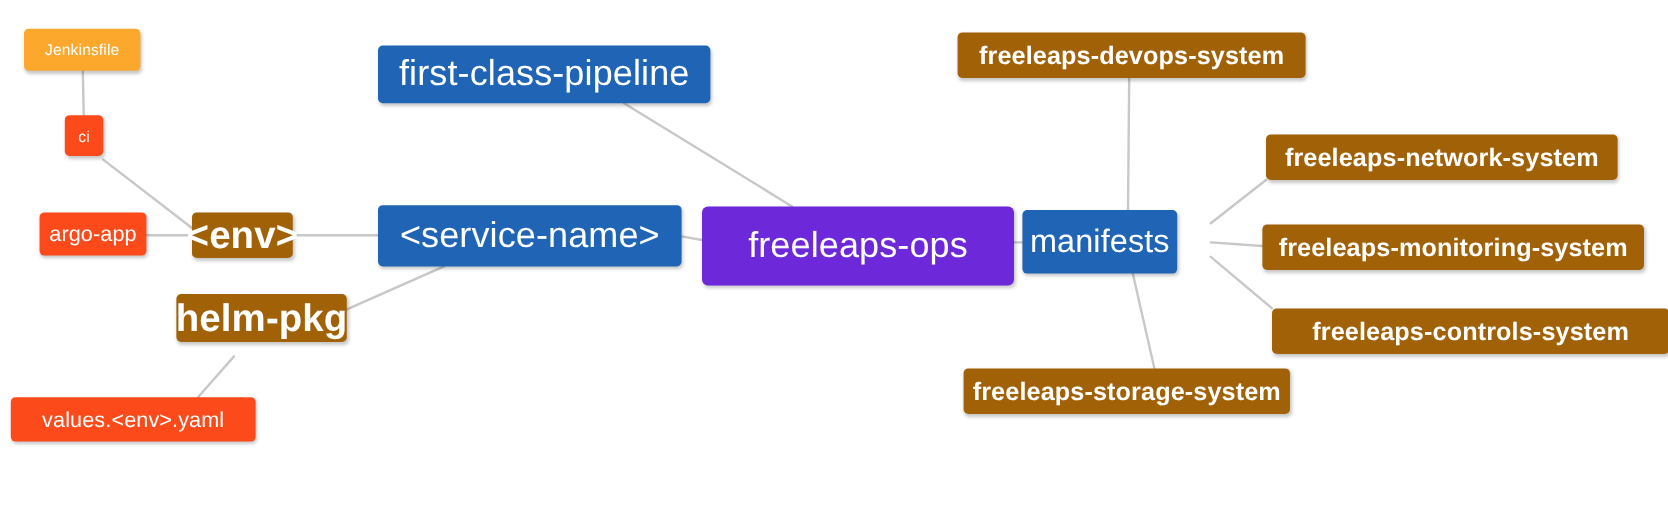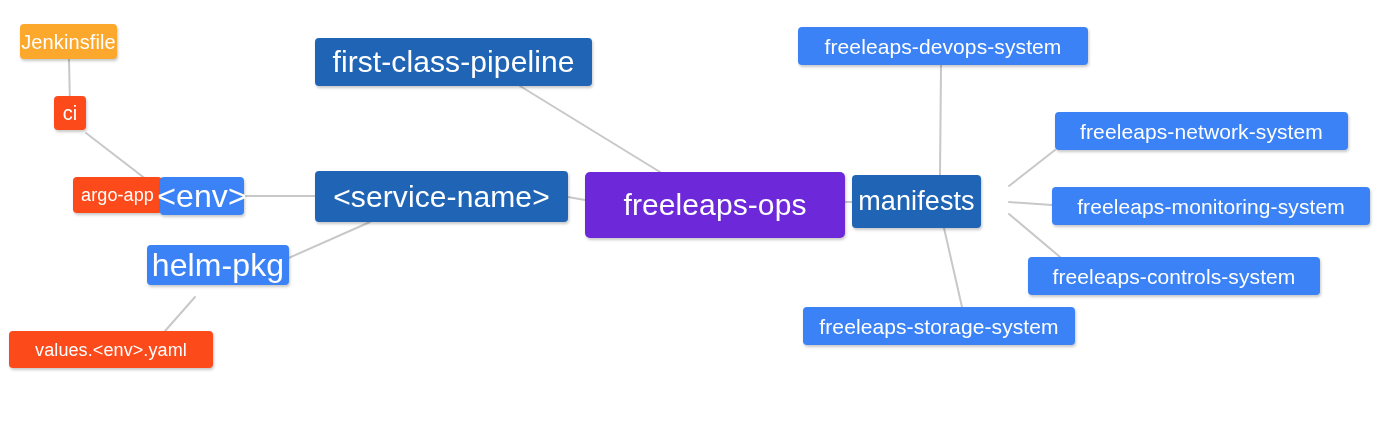--- a/index.html
+++ b/index.html
@@ -38,30 +38,30 @@
     white-space: nowrap;
     line-height: 1;
     box-shadow: 1px 2px 3px rgba(0,0,0,0.22);
     letter-spacing: 0.1px;
   }
   .node.root {
     background: #6d28d9;
     border-radius: 5px;
   }
   .node.blue   { background: #2065b5; }
-  .node.green  { background: #3b82f6; }
+  .node.green  { background: #a16207; font-weight: bold; }
   .node.red    { background: #fc4a1a; }
   .node.orange { background: #fba82c; }
 
   .sz-xxl { font-size: 30px; text-align: center; }
   .sz-xl  { font-size: 27px; }
   .sz-lg  { font-size: 32px; }
   .sz-md  { font-size: 21px; }
   .sz-sm  { font-size: 18px; }
-  .sz-xs  { font-size: 20px; }
+  .sz-xs  { font-size: 13px; }
 </style>
 </head>
 <body>
 
 <div id="canvas">
   <svg id="edge-layer" viewBox="0 0 1390 421" width="1390" height="421">
       <line x1="69" y1="59" x2="70" y2="106" stroke="#c8c8c8" stroke-width="2" stroke-linecap="round"></line>
       <line x1="86" y1="133" x2="160" y2="190" stroke="#c8c8c8" stroke-width="2" stroke-linecap="round"></line>
       <line x1="122" y1="196" x2="160" y2="196" stroke="#c8c8c8" stroke-width="2" stroke-linecap="round"></line>
       <line x1="244" y1="196" x2="315" y2="196" stroke="#c8c8c8" stroke-width="2" stroke-linecap="round"></line>
@@ -76,21 +76,21 @@
       <line x1="1009" y1="214" x2="1060" y2="257" stroke="#c8c8c8" stroke-width="2" stroke-linecap="round"></line>
       <line x1="944" y1="228" x2="962" y2="307" stroke="#c8c8c8" stroke-width="2" stroke-linecap="round"></line>
     </svg>
   <div id="node-layer">
       <div class="node orange sz-xs" style="left: 20px; top: 24px; width: 97px; height: 35px;">
         <span>Jenkinsfile</span>
       </div>
       <div class="node red sz-xs" style="left: 54px; top: 96px; width: 32px; height: 34px;">
         <span>ci</span>
       </div>
-      <div class="node red sz-sm" style="left: 33px; top: 177px; width: 89px; height: 36px; margin-left: 40px;">
+      <div class="node red sz-sm" style="left: 33px; top: 177px; width: 89px; height: 36px;">
         <span>argo-app</span>
       </div>
       <div class="node green sz-lg" style="left: 160px; top: 177px; width: 84px; height: 38px;">
         <span>&lt;env&gt;</span>
       </div>
       <div class="node green sz-lg" style="left: 147px; top: 245px; width: 142px; height: 40px;">
         <span>helm-pkg</span>
       </div>
       <div class="node red sz-sm" style="left: 9px; top: 331px; width: 204px; height: 37px;">
         <span>values.&lt;env&gt;.yaml</span>
@@ -109,20 +109,20 @@
       </div>
       <div class="node green sz-md" style="left: 798px; top: 27px; width: 290px; height: 38px;">
         <span>freeleaps-devops-system</span>
       </div>
       <div class="node green sz-md" style="left: 1055px; top: 112px; width: 293px; height: 38px;">
         <span>freeleaps-network-system</span>
       </div>
       <div class="node green sz-md" style="left: 1052px; top: 187px; width: 318px; height: 38px; text-align: center;">
         <span>freeleaps-monitoring-system</span>
       </div>
-      <div class="node green sz-md" style="left: 1028px; top: 257px; width: 292px; height: 38px;">
+      <div class="node green sz-md" style="left: 1060px; top: 257px; width: 331px; height: 38px;">
         <span>freeleaps-controls-system</span>
       </div>
       <div class="node green sz-md" style="left: 803px; top: 307px; width: 272px; height: 38px;">
         <span>freeleaps-storage-system</span>
       </div>
     </div>
 </div>
 
 </body></html>

